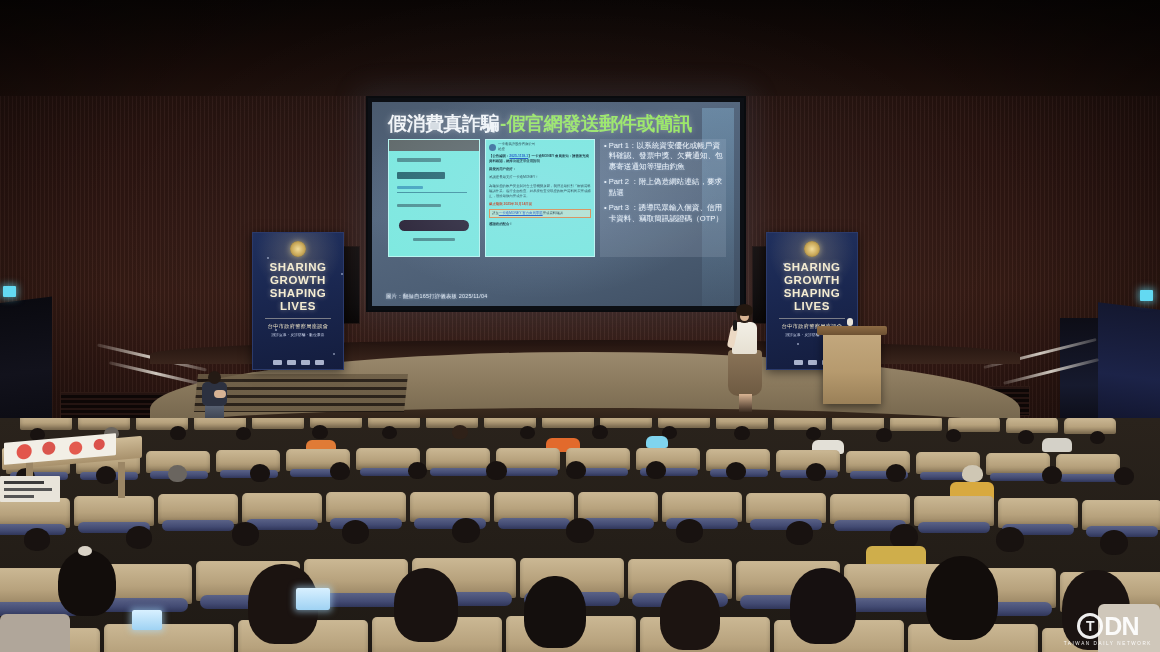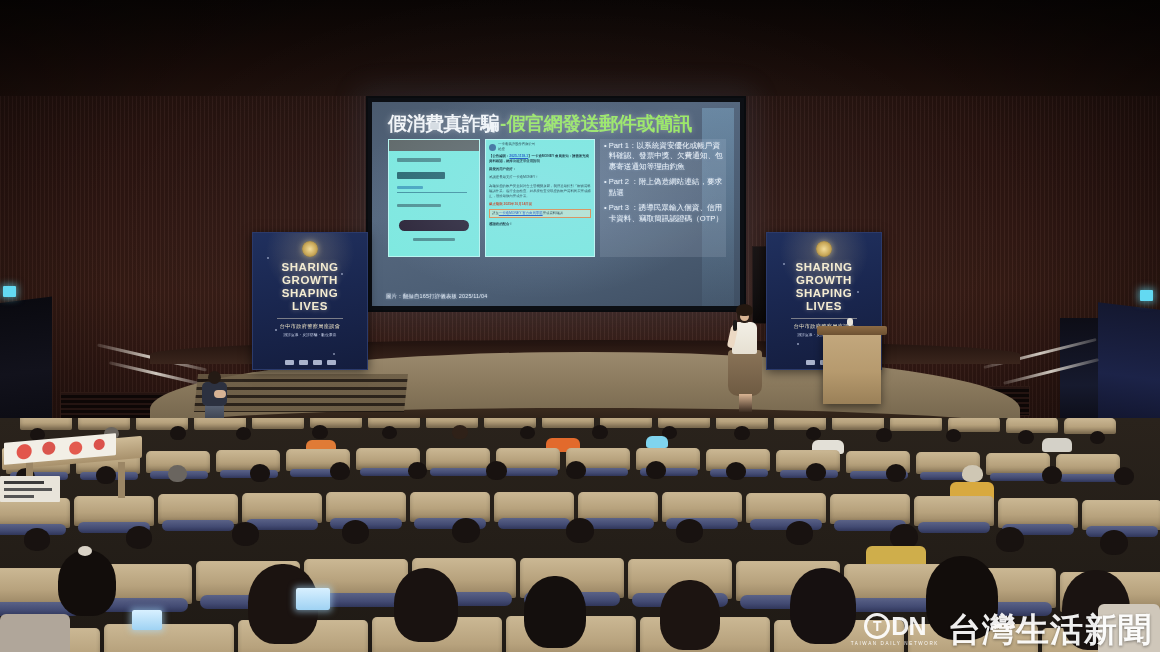--- a/index.html
+++ b/index.html
@@ -156,21 +156,21 @@
   .speaker-box-l, .speaker-box-r {
     position:absolute; top:246px; width:28px; height:78px;
     background:linear-gradient(180deg,#17100e,#0a0706);
     border:1px solid #241612;
   }
   .speaker-box-l { left:332px; }
   .speaker-box-r { left:752px; }
 
   
   .banner {
-    position:absolute; top:232px; width:116px; height:138px;
+    position:absolute; top:232px; width:92px; height:138px;
     background:
       radial-gradient(circle at 50% 14%, rgba(255,225,160,.22) 0%, rgba(0,0,0,0) 34%),
       linear-gradient(170deg,#20305e 0%, #1a2750 45%, #141d3e 100%);
     border:1px solid #2b3a6b; overflow:hidden;
     box-shadow:0 2px 10px rgba(0,0,0,.55);
   }
   .banner-left  { left:252px; }
   .banner-right { left:766px; }
   .banner-crest {
     width:16px;height:16px;border-radius:50%;margin:8px auto 4px;
@@ -732,16 +732,15 @@
   </div>
 
   <div class="watermark">
     <div class="tdn-mark">
       <div class="tdn-row">
         <div class="tdn-circle">T</div>
         <div class="tdn-letters">DN</div>
       </div>
       <div class="tdn-tag">TAIWAN DAILY NETWORK</div>
     </div>
-    <div class="wm-zh">台灣生活新聞</div>
   </div>
 
 </div>
 
 </body></html>

